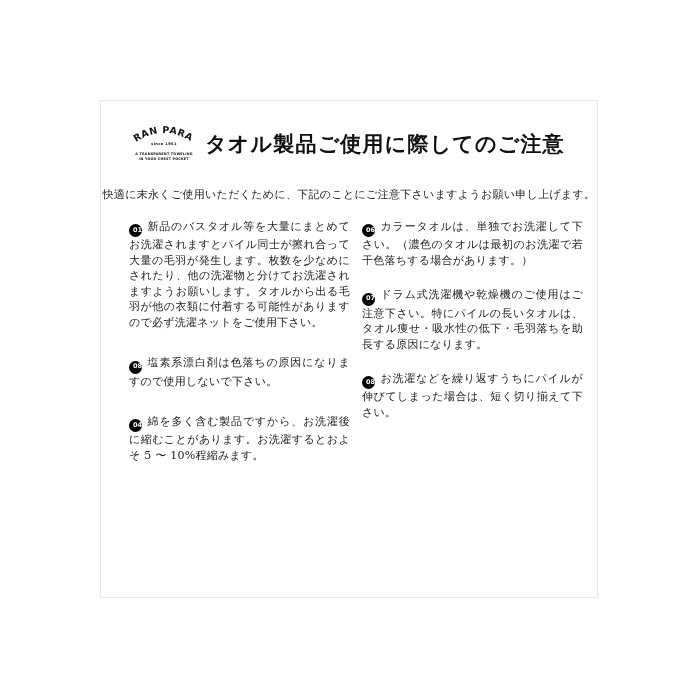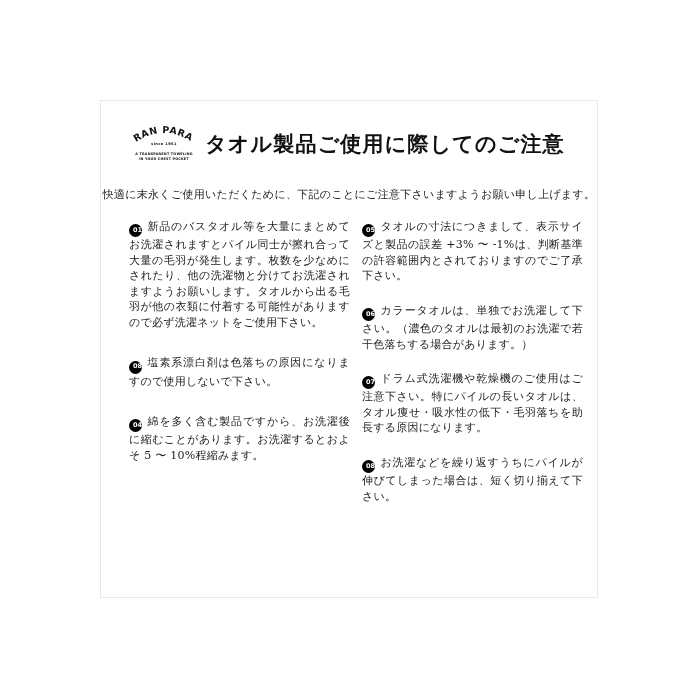--- a/index.html
+++ b/index.html
@@ -119,25 +119,20 @@
       <p class="item">
         <span class="badge">
             <span>04</span>
           </span><span class="item-text">綿を多く含む製品ですから、お洗濯後に縮むことがあります。お洗濯するとおよそ 5 〜 10%程縮みます。</span>
       </p>
     </div>
 
     <div class="col col-right">
       <p class="item">
         <span class="badge">
-            <span>05</span>
-          </span><span class="item-text">タオルの寸法につきまして、表示サイズと製品の誤差 +3% 〜 -1%は、判断基準の許容範囲内とされておりますのでご了承下さい。</span>
-      </p>
-      <p class="item">
-        <span class="badge">
             <span>06</span>
           </span><span class="item-text">カラータオルは、単独でお洗濯して下さい。（濃色のタオルは最初のお洗濯で若干色落ちする場合があります。）</span>
       </p>
       <p class="item">
         <span class="badge">
             <span>07</span>
           </span><span class="item-text">ドラム式洗濯機や乾燥機のご使用はご注意下さい。特にパイルの長いタオルは、タオル痩せ・吸水性の低下・毛羽落ちを助長する原因になります。</span>
       </p>
       <p class="item">
         <span class="badge">

